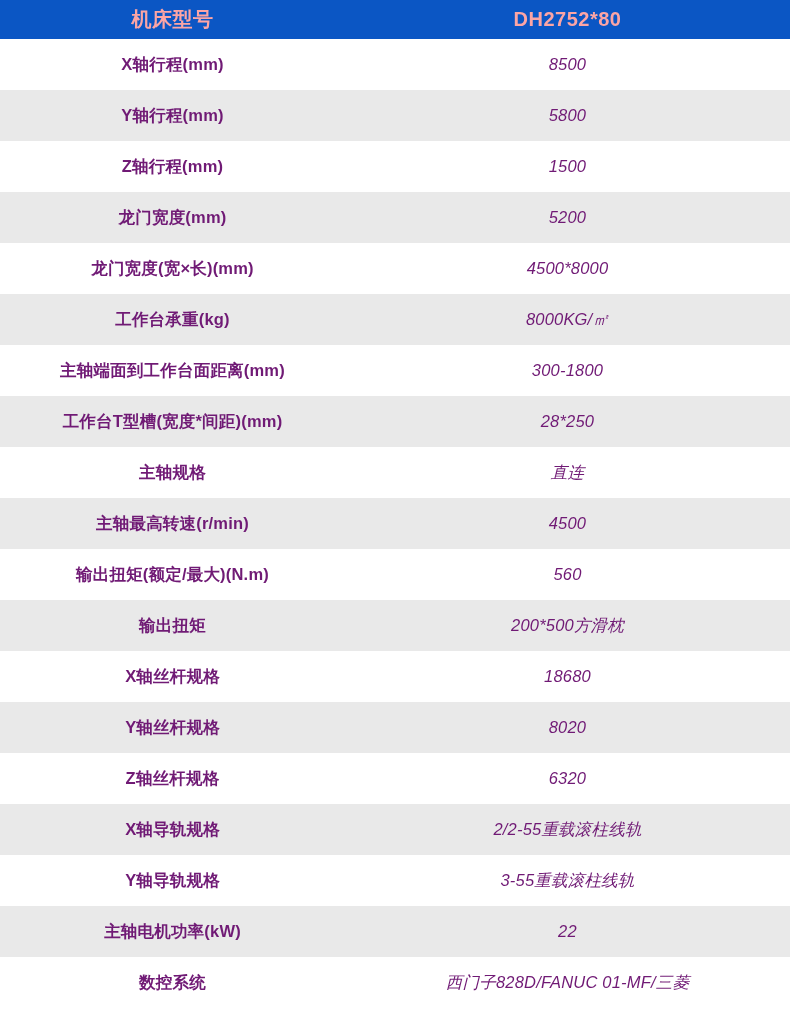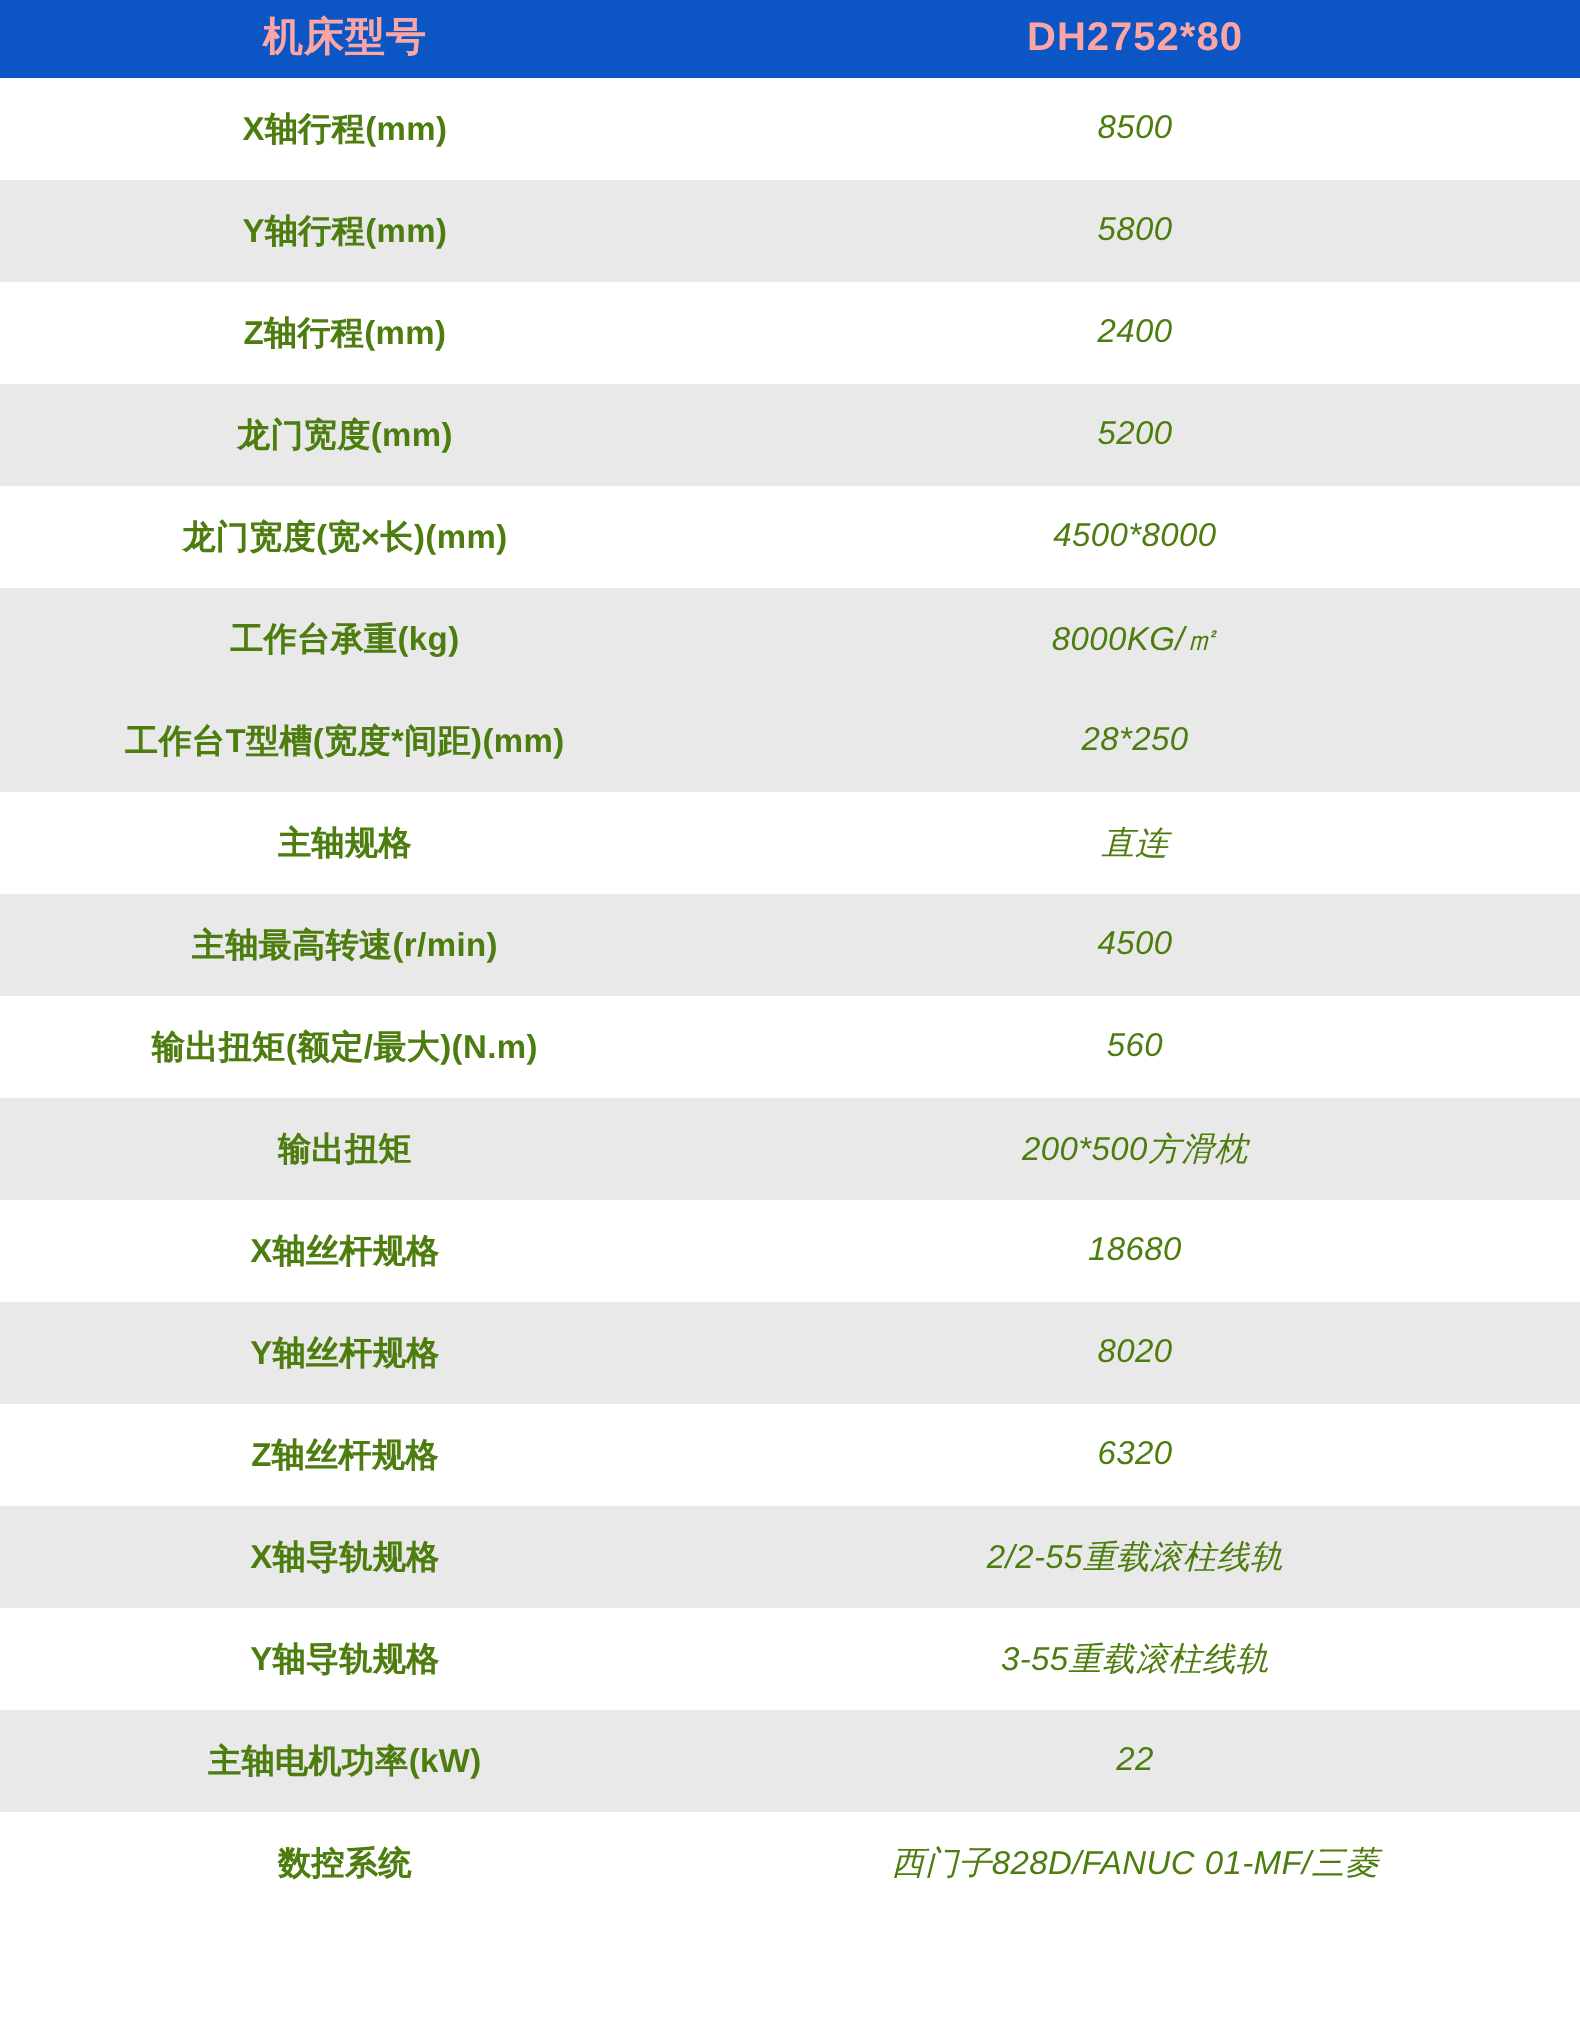--- a/index.html
+++ b/index.html
@@ -29,21 +29,21 @@
     line-height: 39px;
     padding: 0;
     text-align: center;
     letter-spacing: 0.5px;
   }
   .spec-table tbody td {
     height: 51px;
     padding: 0 6px;
     text-align: center;
     vertical-align: middle;
-    color: #4d7c0f;
+    color: #701a75;
   }
   .spec-table tbody tr.row-odd td {
     background: #ffffff;
   }
   .spec-table tbody tr.row-even td {
     background: #e9e9e9;
   }
   .cell-label {
     font-size: 16.5px;
     font-weight: bold;
@@ -74,33 +74,37 @@
   <tr class="row-odd">
         <td class="cell-label">X轴行程(mm)</td>
         <td class="cell-value">8500</td>
       </tr>
       <tr class="row-even">
         <td class="cell-label">Y轴行程(mm)</td>
         <td class="cell-value">5800</td>
       </tr>
       <tr class="row-odd">
         <td class="cell-label">Z轴行程(mm)</td>
-        <td class="cell-value">2400</td>
+        <td class="cell-value">1500</td>
       </tr>
       <tr class="row-even">
         <td class="cell-label">龙门宽度(mm)</td>
         <td class="cell-value">5200</td>
       </tr>
       <tr class="row-odd">
         <td class="cell-label">龙门宽度(宽×长)(mm)</td>
         <td class="cell-value">4500*8000</td>
       </tr>
       <tr class="row-even">
         <td class="cell-label">工作台承重(kg)</td>
         <td class="cell-value">8000KG/㎡</td>
+      </tr>
+      <tr class="row-odd">
+        <td class="cell-label">主轴端面到工作台面距离(mm)</td>
+        <td class="cell-value">300-1800</td>
       </tr>
       <tr class="row-even">
         <td class="cell-label">工作台T型槽(宽度*间距)(mm)</td>
         <td class="cell-value">28*250</td>
       </tr>
       <tr class="row-odd">
         <td class="cell-label">主轴规格</td>
         <td class="cell-value">直连</td>
       </tr>
       <tr class="row-even">

